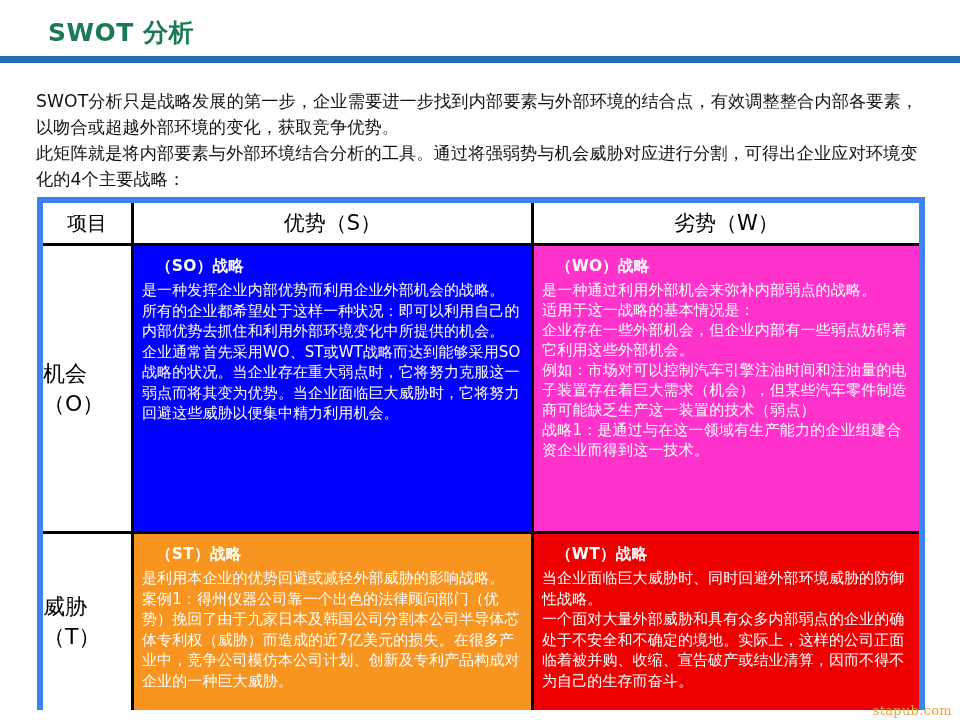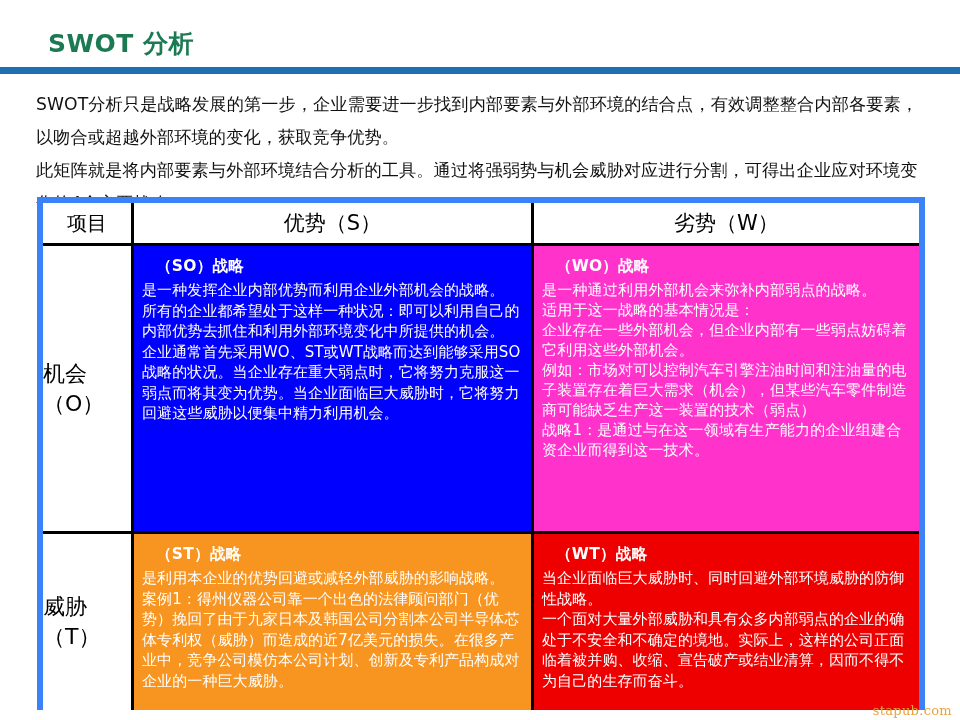--- a/index.html
+++ b/index.html
@@ -12,21 +12,21 @@
   }
   #page {
     position: relative;
     width: 960px; height: 720px;
     background: #ffffff;
   }
 
   
   .header {
     position: absolute;
-    left: 0; top: 11px;
+    left: 0; top: 0;
     width: 960px; height: 46px;
   }
   .header-title {
     position: absolute;
     left: 48px; top: 16px;
     font-size: 25px;
     font-weight: bold;
     color: #1b7a52;
     letter-spacing: 0.5px;
     white-space: nowrap;
@@ -40,21 +40,21 @@
 
   
   .intro {
     position: absolute;
     left: 36px; top: 88px;
     width: 894px;
   }
   .intro p {
     margin: 0;
     font-size: 17.2px;
-    line-height: 33px;
+    line-height: 26px;
     color: #111111;
     text-align: left;
     letter-spacing: 0.1px;
   }
 
   
   .swot-table {
     position: absolute;
     left: 37px; top: 197px;
     width: 888px; height: 513px;

